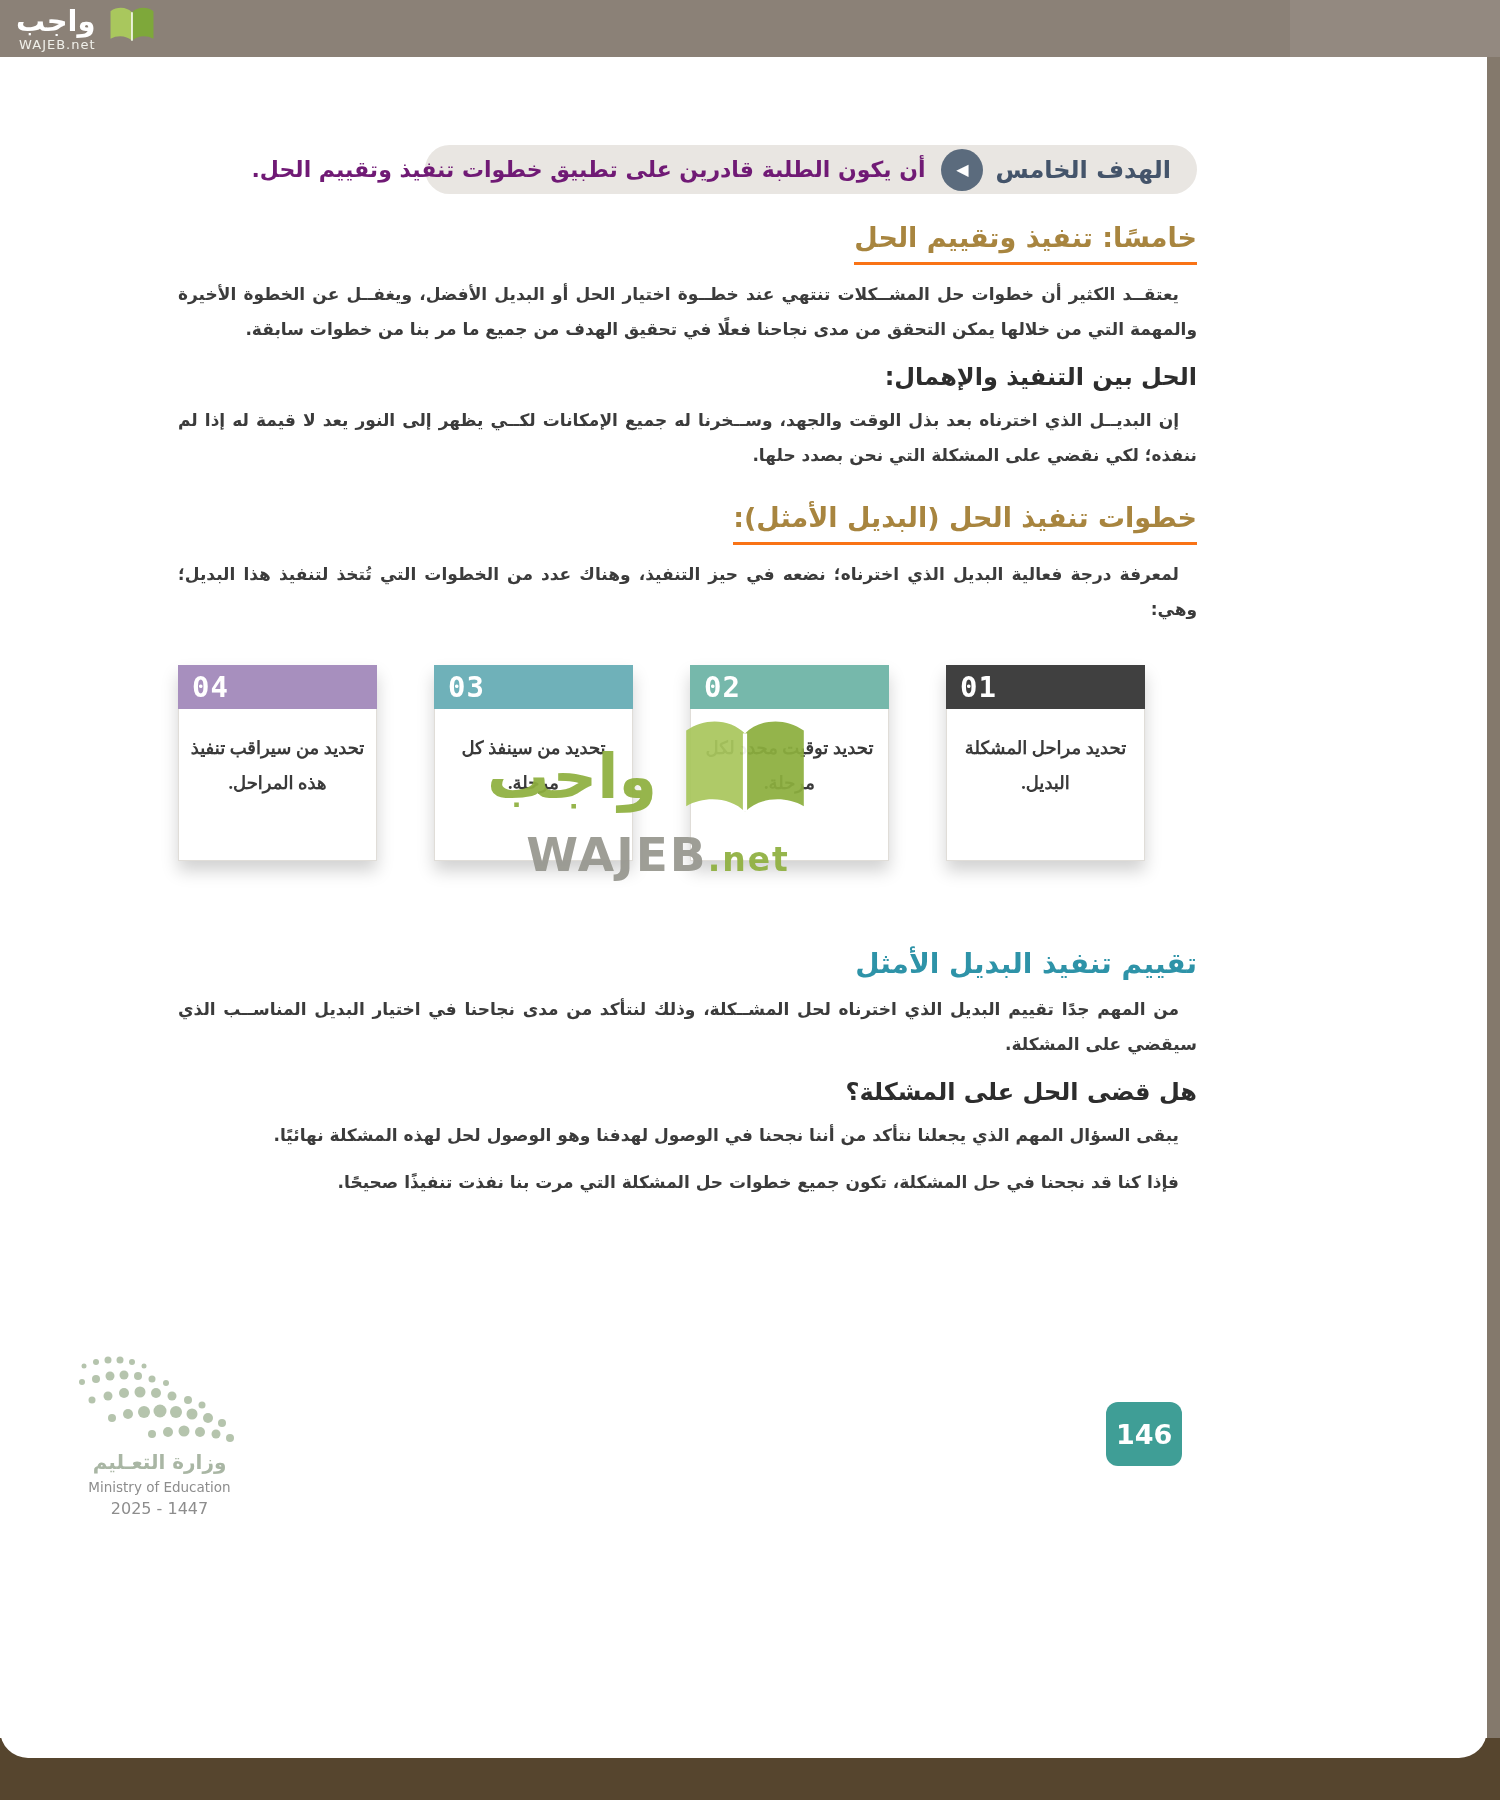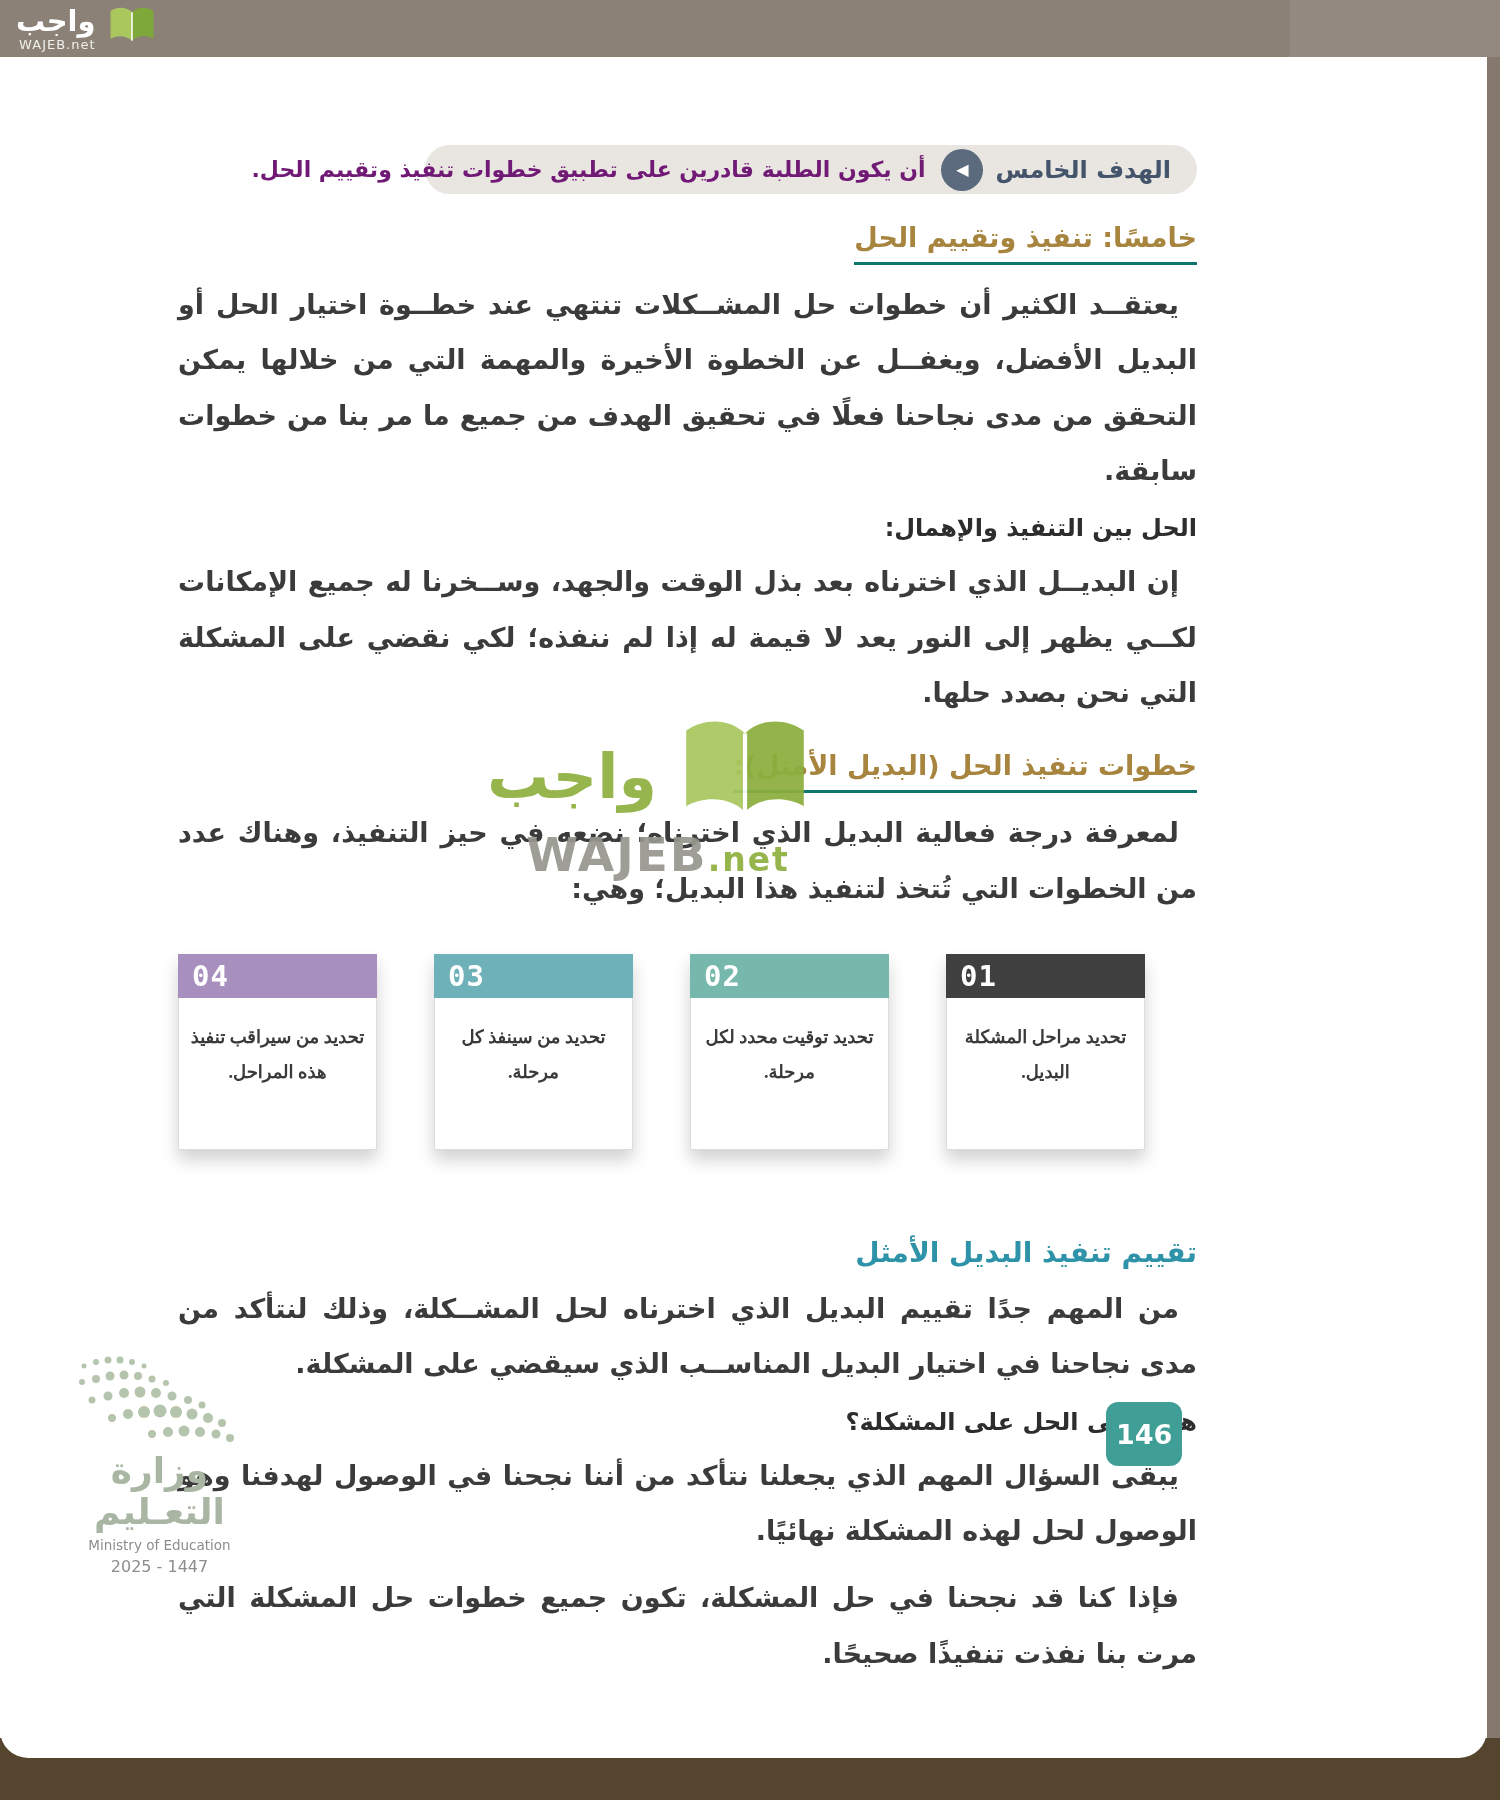--- a/index.html
+++ b/index.html
@@ -26,27 +26,27 @@
 
   
   .objective-pill { width:772px; height:49px; background:#e9e6e2; border-radius:25px;
                     display:flex; align-items:center; }
   .goal-label { font-size:24px; font-weight:bold; color:#44546a; padding:0 26px 0 12px; white-space:nowrap; }
   .goal-circle { width:42px; height:42px; border-radius:50%; background:#5b6b7d; color:#fff;
                  display:flex; align-items:center; justify-content:center; font-size:16px; flex:none; }
   .goal-text { font-size:22px; font-weight:bold; color:#701a75; padding:0 16px; white-space:nowrap; }
 
   .h-brown { display:inline-block; color:#a8853f; font-size:27px; font-weight:bold;
-             border-bottom:3px solid #0f766e; padding-bottom:9px; }
+             border-bottom:3px solid #f97316; padding-bottom:9px; }
   .h-wrap1 { margin-top:28px; }
   .h-wrap2 { margin-top:30px; }
   .h-teal { display:inline-block; color:#2e93a8; font-size:28px; font-weight:bold; }
   .h-wrap3 { margin-top:86px; }
 
-  .para { font-size:27px; font-weight:bold; color:#3b3b3b; line-height:2.05;
+  .para { font-size:17px; font-weight:bold; color:#3b3b3b; line-height:2.05;
           text-align:justify; margin-top:12px; text-indent:18px; }
   .sub  { font-size:24px; font-weight:800; color:#2d2d2d; margin-top:16px; }
 
   
   .steps { display:flex; gap:57px; margin:38px 52px 0 0; align-items:flex-start; position:relative; z-index:1; }
   .step-card { width:200px; background:#fff; box-shadow:0 10px 16px rgba(0,0,0,0.18); }
   .step-bar { height:44px; display:flex; align-items:center; direction:ltr; padding-left:14px; }
   .step-num { color:#ffffff; font-size:29px; font-weight:bold; font-family:"DejaVu Sans Mono", monospace; letter-spacing:1px; }
   .step-body { border:1px solid #e0ddd8; border-top:none; min-height:152px; padding:22px 10px;
                text-align:center; font-size:18px; font-weight:bold; color:#3a3a3a; line-height:1.95;font-family:Liberation Serif, serif; }
@@ -54,21 +54,21 @@
   
   .watermark { position:absolute; top:566px; left:250px; width:460px; direction:ltr;
                text-align:center; z-index:6; opacity:0.93; }
   .wm-row { display:flex; align-items:center; justify-content:center; gap:4px; }
   .wm-arabic { color:#8fb03f; font-size:62px; font-weight:bold; }
   .wm-latin { font-size:47px; font-weight:bold; color:#97978f; letter-spacing:2px; margin-top:-14px; }
   .wm-net { color:#8fb03f; font-size:33px; font-weight:bold; }
 
   
   .ministry { position:absolute; left:62px; top:1352px; width:195px; text-align:center; z-index:3; }
-  .ministry-ar { color:#a9b6a4; font-size:36px; font-weight:bold; margin-top:2px; direction:rtl; }
+  .ministry-ar { color:#a9b6a4; font-size:20px; font-weight:bold; margin-top:2px; direction:rtl; }
   .ministry-en { color:#8d8d8d; font-size:13.5px; margin-top:5px; }
   .ministry-year { color:#8d8d8d; font-size:16px; margin-top:4px; }
 
   .page-badge { position:absolute; left:1106px; top:1402px; min-width:62px; height:64px;
                 background:#3f9e96; color:#fff; border-radius:12px; display:flex; align-items:center;
                 justify-content:center; font-size:27px; font-weight:bold; z-index:3; padding:0 10px; }
 </style>
 </head>
 <body>
 

